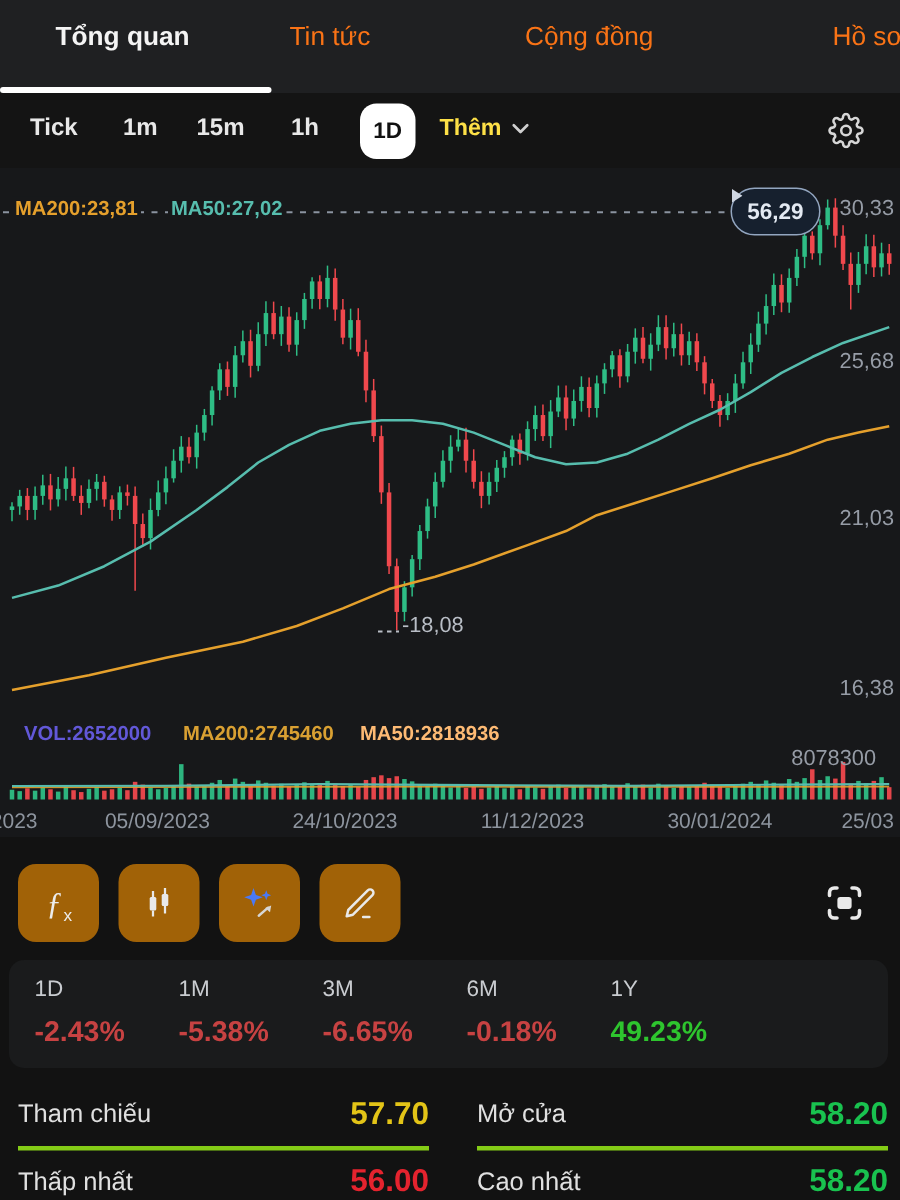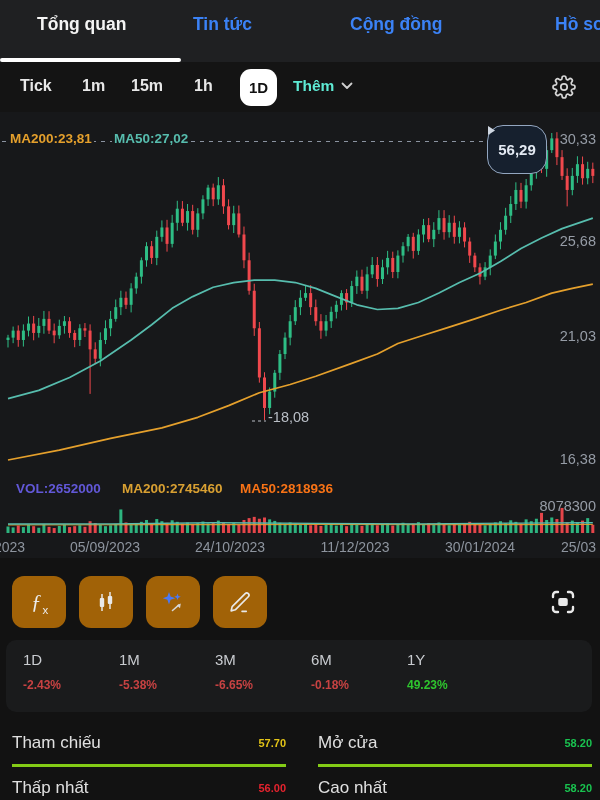--- a/index.html
+++ b/index.html
@@ -2,52 +2,52 @@
 <html><head>
 <meta charset="utf-8">
 <style>
   html,body{margin:0;padding:0;background:#121212;}
   body{width:600px;height:800px;position:relative;overflow:hidden;
        font-family:"Liberation Sans","DejaVu Sans",sans-serif;
        -webkit-user-select:none;}
 
   
   #tabbar{position:absolute;top:0;left:0;width:600px;height:62px;background:#1f2022;overflow:hidden;}
-  .tab{position:absolute;top:14px;font-size:17.5px;color:#3b82f6;white-space:nowrap;cursor:pointer;font-weight:bold;}
+  .tab{position:absolute;top:14px;font-size:17.5px;color:#f97316;white-space:nowrap;cursor:pointer;}
   .tab.active{color:#f4f4f4;font-weight:700;}
   #tab-underline{position:absolute;left:0;bottom:0;width:181px;height:4px;background:#ffffff;border-radius:2px;}
 
   
   #tfrow{position:absolute;top:62px;left:0;width:600px;height:50px;background:#141414;}
   .tf{position:absolute;top:15px;font-size:16px;color:#e8e8e8;font-weight:600;cursor:pointer;}
   #tf-pill{position:absolute;left:240px;top:7px;width:37px;height:37px;background:#ffffff;border-radius:11px;
            color:#111;font-weight:700;font-size:15px;display:flex;align-items:center;justify-content:center;cursor:pointer;}
-  #tf-more{position:absolute;left:293px;top:15px;font-size:15.5px;color:#5eead4;font-weight:600;cursor:pointer;display:flex;align-items:center;gap:7px;}
+  #tf-more{position:absolute;left:293px;top:15px;font-size:15.5px;color:#fde047;font-weight:600;cursor:pointer;display:flex;align-items:center;gap:7px;}
   #gear-btn{position:absolute;left:552px;top:13px;width:26px;height:26px;cursor:pointer;}
 
   
   #chart{position:absolute;top:112px;left:0;width:600px;height:446px;background:#17181a;}
   #chart svg{position:absolute;left:0;top:0;}
   .ma-label{position:absolute;top:19px;font-size:13.5px;font-weight:600;background:#17181a;padding:0 2px;z-index:2;}
   #ma200-label{left:8px;color:#e5a02c;}
   #ma50-label{left:112px;color:#57bdae;}
-  #price-badge{position:absolute;left:487px;top:13px;width:60px;height:49px;background:#16202e;
+  #price-badge{position:absolute;left:487px;top:13px;width:60px;height:32px;background:#16202e;
                border:1.5px solid #93a6c0;border-radius:16px;z-index:3;display:flex;align-items:center;
                justify-content:center;gap:5px;color:#e3e9f2;font-size:15px;font-weight:600;cursor:pointer;box-sizing:border-box;}
   .pricelbl{position:absolute;right:4px;width:70px;text-align:right;font-size:14.5px;color:#969ca6;z-index:1;}
   #plbl-0{top:19px;}
   #plbl-1{top:121px;}
-  #plbl-2{top:216px;}
+  #plbl-2{top:226px;}
   #plbl-3{top:339px;}
   #low-annot{position:absolute;left:268px;top:297px;font-size:14.5px;color:#b9bec6;z-index:2;}
   .vol-label{position:absolute;top:369px;font-size:13.5px;font-weight:600;z-index:2;}
   #vol-lbl{left:16px;color:#6258d8;}
   #volma200-lbl{left:122px;color:#d9a032;}
-  #volma50-lbl{left:240px;color:#f97316;}
-  #vol-axis-lbl{position:absolute;right:4px;top:386px;font-size:14.5px;color:#969ca6;z-index:2;}
+  #volma50-lbl{left:240px;color:#fdba74;}
+  #vol-axis-lbl{position:absolute;right:16px;top:386px;font-size:14.5px;color:#969ca6;z-index:2;}
   .xlbl{position:absolute;top:427px;font-size:14px;color:#8d949e;white-space:nowrap;z-index:2;}
   #xlbl-0{left:-10px;}
   #xlbl-1{left:105px;transform:translateX(-50%);}
   #xlbl-2{left:230px;transform:translateX(-50%);}
   #xlbl-3{left:355px;transform:translateX(-50%);}
   #xlbl-4{left:480px;transform:translateX(-50%);}
   #xlbl-5{right:4px;}
 
   
   #toolbar{position:absolute;top:558px;left:0;width:600px;height:80px;}
@@ -59,33 +59,33 @@
   #tool-draw{left:213px;}
   #tool-snapshot{left:536px;background:transparent;}
   .fx-f{font-size:21px;font-style:italic;color:#ececec;font-family:"Liberation Serif","DejaVu Serif",serif;}
   .fx-x{font-size:11.5px;color:#ececec;position:relative;top:5px;left:1px;}
 
   
   #returns{position:absolute;top:640px;left:6px;width:586px;height:72px;background:#1a1b1c;border-radius:10px;
            display:flex;padding:11px 0 0 17px;box-sizing:border-box;}
   .ret-cell{width:96px;flex:none;}
   .ret-label{font-size:15px;color:#c9ccd0;}
-  .ret-value{font-size:12px;font-weight:600;margin-top:10px;}
+  .ret-value{font-size:19px;font-weight:600;margin-top:10px;}
   .ret-down{color:#c74242;}
   .ret-up{color:#2ec52e;}
 
   
   #stats{position:absolute;top:712px;left:0;width:600px;height:88px;}
   .stat-col{position:absolute;top:0;width:274px;}
   #stat-col-left{left:12px;}
   #stat-col-right{left:318px;}
   .stat-row{height:42px;display:flex;align-items:center;justify-content:space-between;}
   .stat-row.first{margin-top:10px;border-bottom:3px solid #84cc16;}
   .stat-label{font-size:17px;color:#e0e0e0;}
-  .stat-value{font-size:11px;font-weight:700;}
+  .stat-value{font-size:21px;font-weight:700;}
   .v-ref{color:#e3c417;}
   .v-up{color:#19c24f;}
   .v-down{color:#e5232e;}
 </style>
 </head>
 <body>
 
 <div id="tabbar">
   <div class="tab active" style="left:37px">Tổng quan</div>
   <div class="tab" style="left:193px">Tin tức</div>

